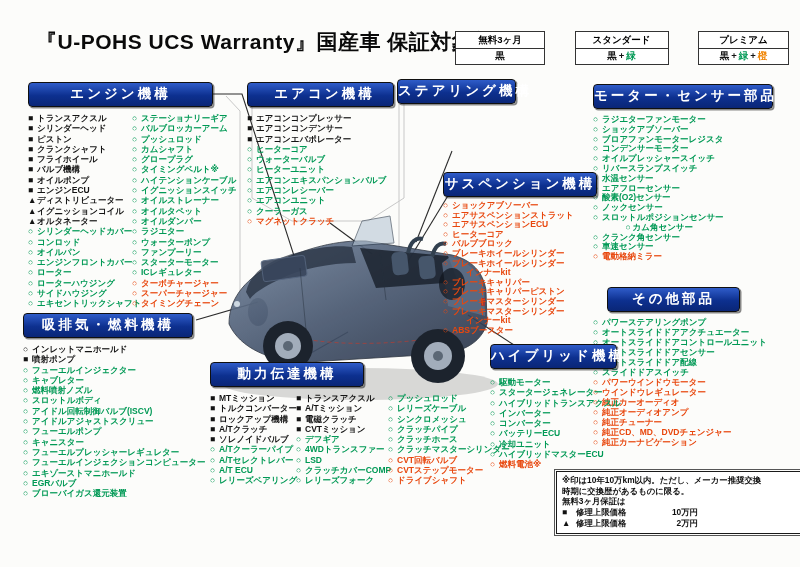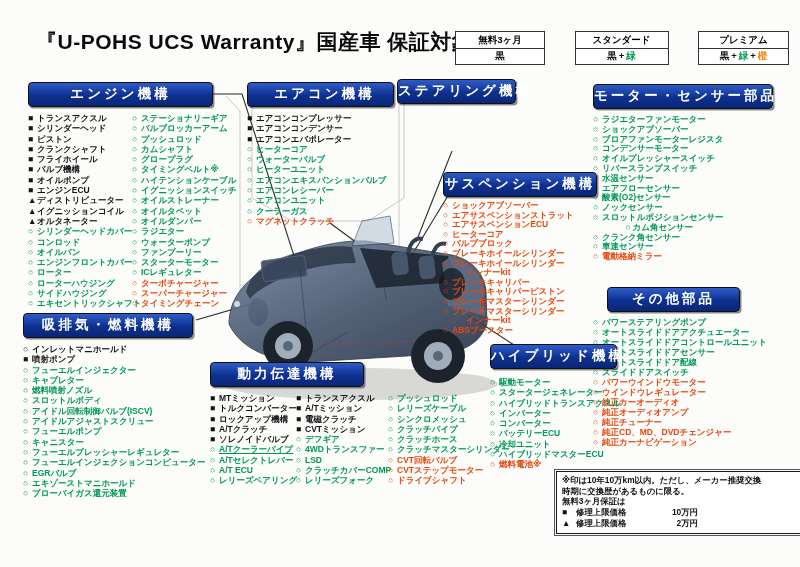--- a/index.html
+++ b/index.html
@@ -265,37 +265,37 @@
           <div class="item" style="color: rgb(0, 153, 85);"><span class="mk">○</span><span>フューエルインジェクター</span></div>
           <div class="item" style="color: rgb(0, 153, 85);"><span class="mk">○</span><span>キャブレター</span></div>
           <div class="item" style="color: rgb(0, 153, 85);"><span class="mk">○</span><span>燃料噴射ノズル</span></div>
           <div class="item" style="color: rgb(0, 153, 85);"><span class="mk">○</span><span>スロットルボディ</span></div>
           <div class="item" style="color: rgb(0, 153, 85);"><span class="mk">○</span><span>アイドル回転制御バルブ(ISCV)</span></div>
           <div class="item" style="color: rgb(0, 153, 85);"><span class="mk">○</span><span>アイドルアジャストスクリュー</span></div>
           <div class="item" style="color: rgb(0, 153, 85);"><span class="mk">○</span><span>フューエルポンプ</span></div>
           <div class="item" style="color: rgb(0, 153, 85);"><span class="mk">○</span><span>キャニスター</span></div>
           <div class="item" style="color: rgb(0, 153, 85);"><span class="mk">○</span><span>フューエルプレッシャーレギュレター</span></div>
           <div class="item" style="color: rgb(0, 153, 85);"><span class="mk">○</span><span>フューエルインジェクションコンピューター</span></div>
+          <div class="item" style="color: rgb(0, 153, 85);"><span class="mk">○</span><span>エキゾーストマニホールド</span></div>
           <div class="item" style="color: rgb(0, 153, 85);"><span class="mk">○</span><span>EGRバルブ</span></div>
-          <div class="item" style="color: rgb(0, 153, 85);"><span class="mk">○</span><span>エキゾーストマニホールド</span></div>
           <div class="item" style="color: rgb(0, 153, 85);"><span class="mk">○</span><span>ブローバイガス還元装置</span></div>
         </div>
       </div>
   </section>
 
   <section class="sec" id="sec-trans">
     <div class="sec-h">動力伝達機構</div>
     <div class="cols">
         <div class="col">
           <div class="item" style="color: rgb(20, 20, 20);"><span class="mk">■</span><span>MTミッション</span></div>
           <div class="item" style="color: rgb(20, 20, 20);"><span class="mk">■</span><span>トルクコンバーター</span></div>
           <div class="item" style="color: rgb(20, 20, 20);"><span class="mk">■</span><span>ロックアップ機構</span></div>
           <div class="item" style="color: rgb(20, 20, 20);"><span class="mk">■</span><span>A/Tクラッチ</span></div>
           <div class="item" style="color: rgb(20, 20, 20);"><span class="mk">■</span><span>ソレノイドバルブ</span></div>
-          <div class="item" style="color: rgb(0, 153, 85); text-decoration: underline;"><span class="mk">○</span><span>A/Tクーラーパイプ</span></div>
+          <div class="item" style="color: rgb(0, 153, 85);"><span class="mk">○</span><span>A/Tクーラーパイプ</span></div>
           <div class="item" style="color: rgb(0, 153, 85);"><span class="mk">○</span><span>A/Tセレクトレバー</span></div>
           <div class="item" style="color: rgb(0, 153, 85);"><span class="mk">○</span><span>A/T ECU</span></div>
           <div class="item" style="color: rgb(0, 153, 85);"><span class="mk">○</span><span>レリーズベアリング</span></div>
         </div>
         <div class="col">
           <div class="item" style="color: rgb(20, 20, 20);"><span class="mk">■</span><span>トランスアクスル</span></div>
           <div class="item" style="color: rgb(20, 20, 20);"><span class="mk">■</span><span>A/Tミッション</span></div>
           <div class="item" style="color: rgb(20, 20, 20);"><span class="mk">■</span><span>電磁クラッチ</span></div>
           <div class="item" style="color: rgb(20, 20, 20);"><span class="mk">■</span><span>CVTミッション</span></div>
           <div class="item" style="color: rgb(0, 153, 85);"><span class="mk">○</span><span>デフギア</span></div>

